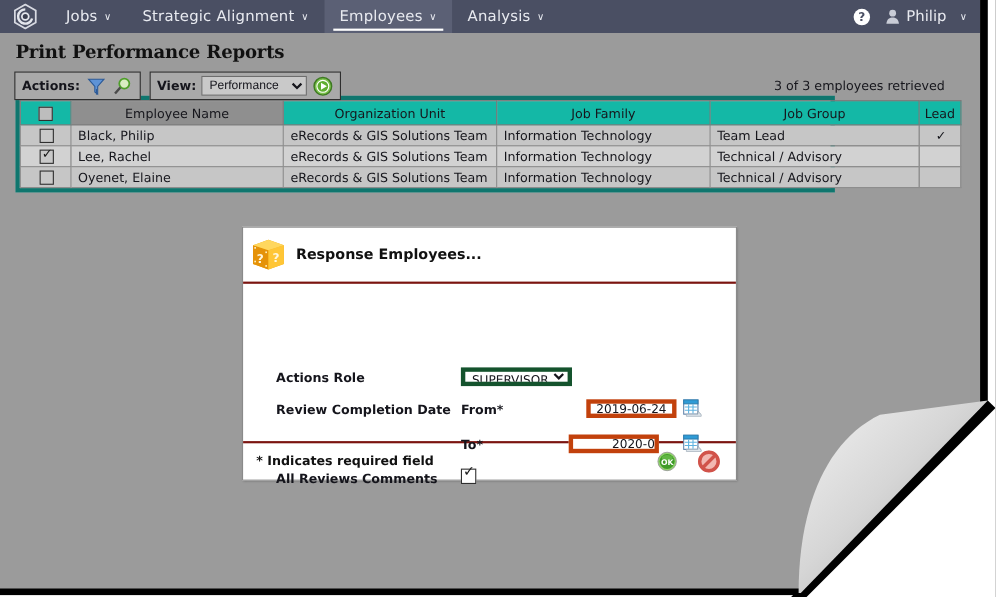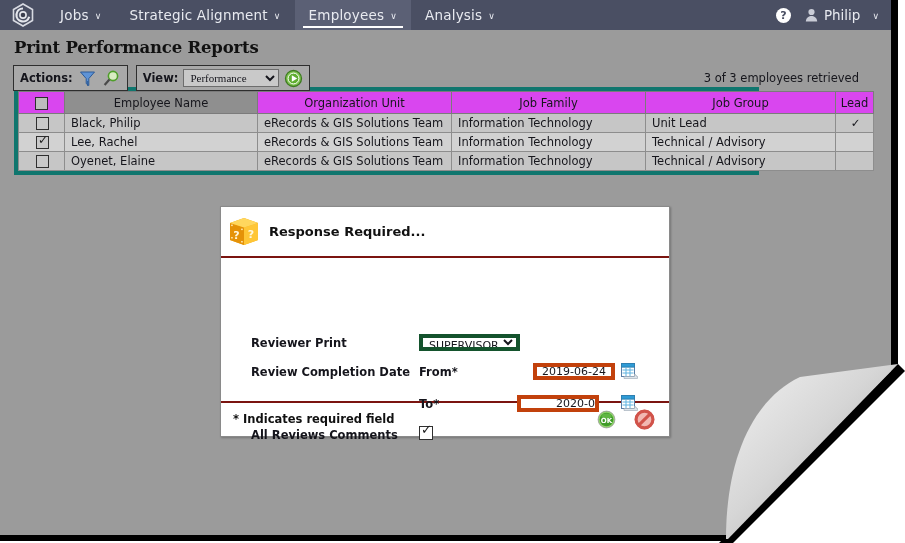--- a/index.html
+++ b/index.html
@@ -91,21 +91,21 @@
   .tb-group {
     border:1px solid #2e2e2e;
     background:#a9a9a9;
     display:flex; align-items:center;
     padding:2px 6px;
     height:26px;
     gap:5px;
   }
   .tb-label { font-size:11.5px; font-weight:bold; color:#15151c; }
   .view-select {
-    font-family:Liberation Serif, serif;
+    font-family:Liberation Sans, sans-serif;
     font-size:11px;
     height:18px;
     border:1px solid #6d6d6d;
     background:#c9c9c9;
     color:#15151c;
     padding:0 2px;
     width:96px;
   }
   #retrieved-text {
     position:absolute; right:32px; top:71px;
@@ -116,21 +116,21 @@
   #grid {
     position:absolute; left:14px; top:87px;
     width:745px;
     border:4px solid #0f766e;
     border-collapse:collapse;
     font-size:11.5px;
     background:#c6c6c6;
   }
   #grid table { border-collapse:collapse; width:855px; table-layout:fixed; }
   #grid th {
-    background:#d946ef;
+    background:#14b8a6;
     color:#16161c;
     font-weight:normal;
     font-size:11.5px;
     height:22px;
     border:1px solid #7b7b7b;
     text-align:center;
     padding:0 4px;
   }
   #grid th.sorted { background:#8f8f8f; }
   #grid th.chk-col, #grid td.chk-col { width:46px; }
@@ -337,21 +337,21 @@
         </tr>
       </thead>
       <tbody>
         <tr>
           <td class="chk-col center">
             <span class="cellbox"></span>
           </td>
           <td>Black, Philip</td>
           <td>eRecords &amp; GIS Solutions Team</td>
           <td>Information Technology</td>
-          <td>Unit Lead</td>
+          <td>Team Lead</td>
           <td class="center">✓</td>
         </tr>
         <tr class="selected">
           <td class="chk-col center">
             <span class="cellbox on"></span>
           </td>
           <td>Lee, Rachel</td>
           <td>eRecords &amp; GIS Solutions Team</td>
           <td>Information Technology</td>
           <td>Technical / Advisory</td>
@@ -379,26 +379,26 @@
         <polygon points="3,8 17,12.5 17,30 3,25" fill="#e59208"></polygon>
         <polygon points="17,12.5 31,8 31,25 17,30" fill="#ffc636"></polygon>
         <polygon points="3,8 17,3 31,8 17,12.5" fill="#ffd75e"></polygon>
         <text x="9.5" y="24" font-family="DejaVu Sans, sans-serif" font-size="11" font-weight="bold" fill="#fff7dd" text-anchor="middle">?</text>
         <text x="24" y="23" font-family="DejaVu Sans, sans-serif" font-size="11" font-weight="bold" fill="#fff7dd" text-anchor="middle">?</text>
         <rect x="4.2" y="9.6" width="1.5" height="1.5" fill="#fff1c0"></rect>
         <rect x="4.2" y="22" width="1.5" height="1.5" fill="#fff1c0"></rect>
         <rect x="14.2" y="13.6" width="1.5" height="1.5" fill="#fff1c0"></rect>
         <rect x="14.2" y="26" width="1.5" height="1.5" fill="#fff1c0"></rect>
       </svg>
-      <span id="dlg-title">Response Required...</span>
+      <span id="dlg-title">Response Employees...</span>
     </div>
 
     <div id="dlg-body">
 
-      <div class="frm-label" style="left:30px; top:78px;">Reviewer Print</div>
+      <div class="frm-label" style="left:30px; top:78px;">Actions Role</div>
       <select class="role-select">
         <option>SUPERVISOR</option>
       </select>
 
       <div class="frm-label" style="left:30px; top:107px;">Review Completion Date</div>
 
       <div class="frm-sublabel" style="left:198px; top:107px;">From*</div>
       <input class="date-input" style="left: 312px; top: 105px;" type="text" value="2019-06-24">
       <svg class="cal-btn" style="left:400px; top:105px;" viewBox="0 0 17 16">
         <rect x="0.5" y="0.5" width="13" height="13" fill="#ffffff" stroke="#5a7fa8"></rect>

